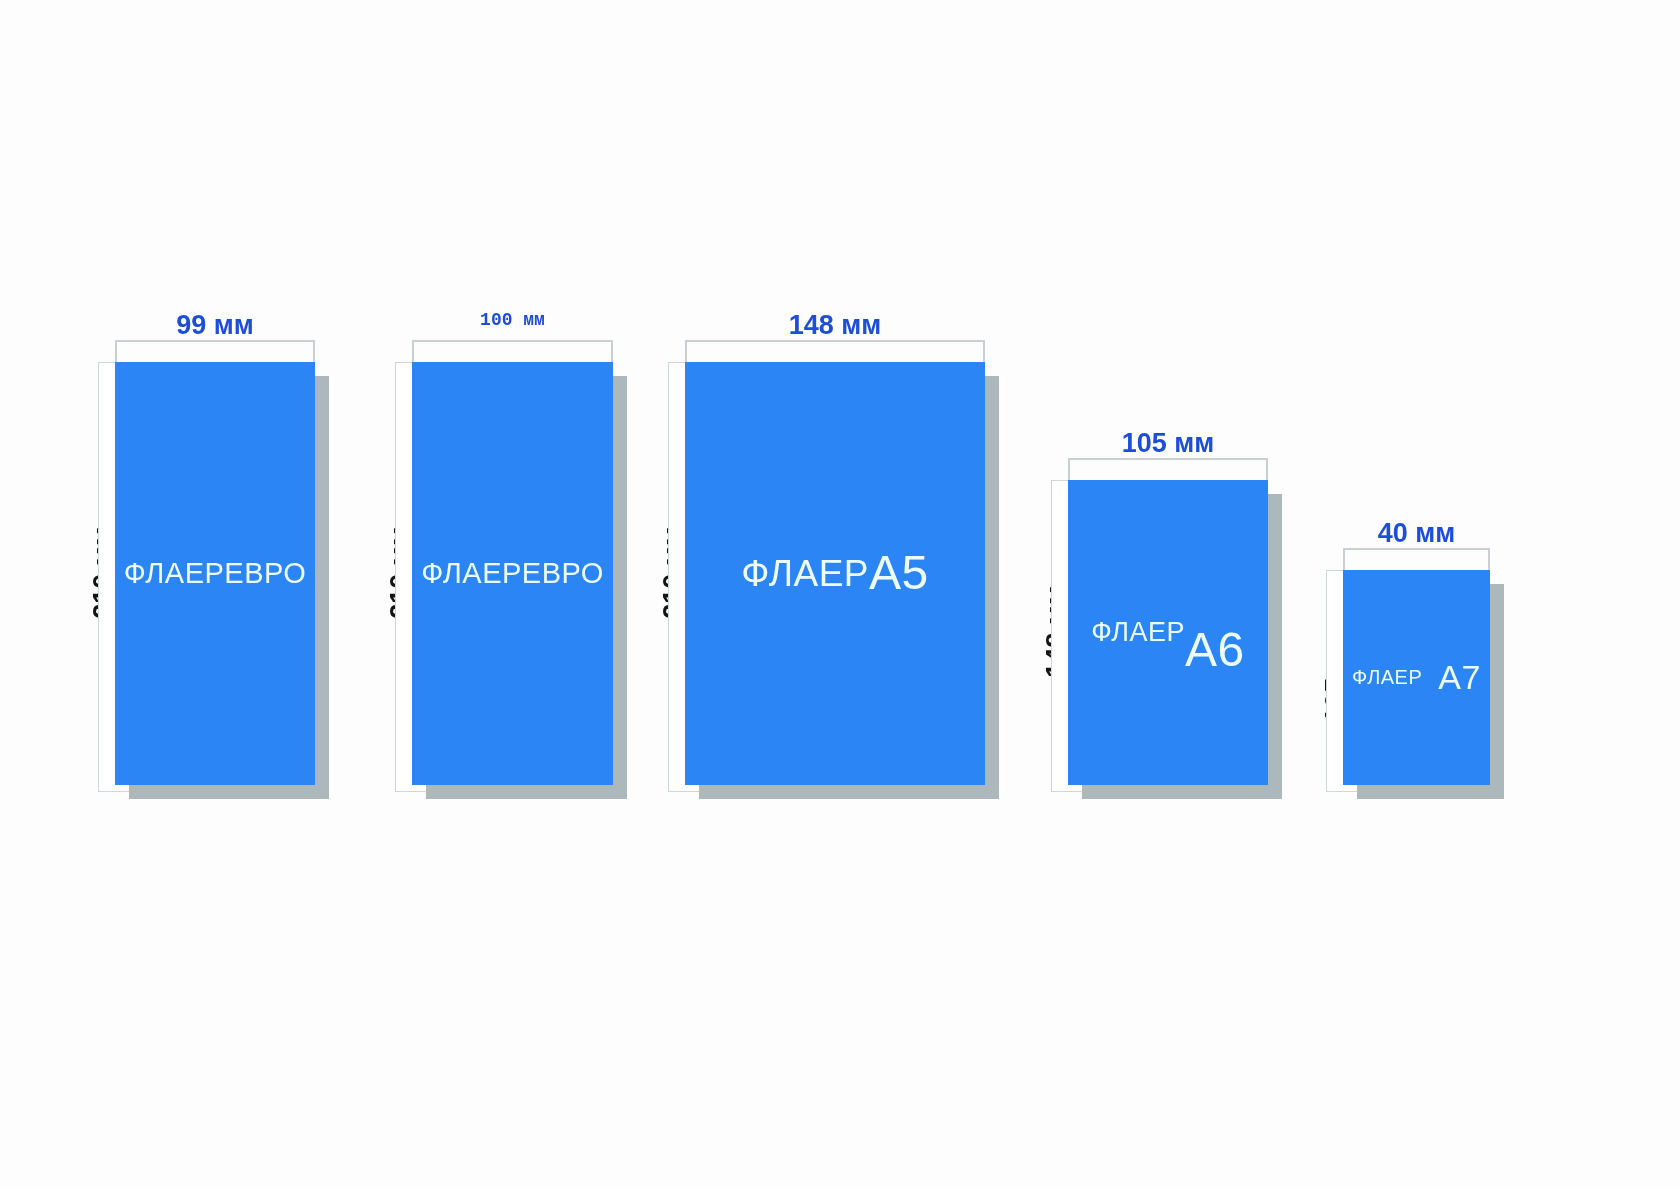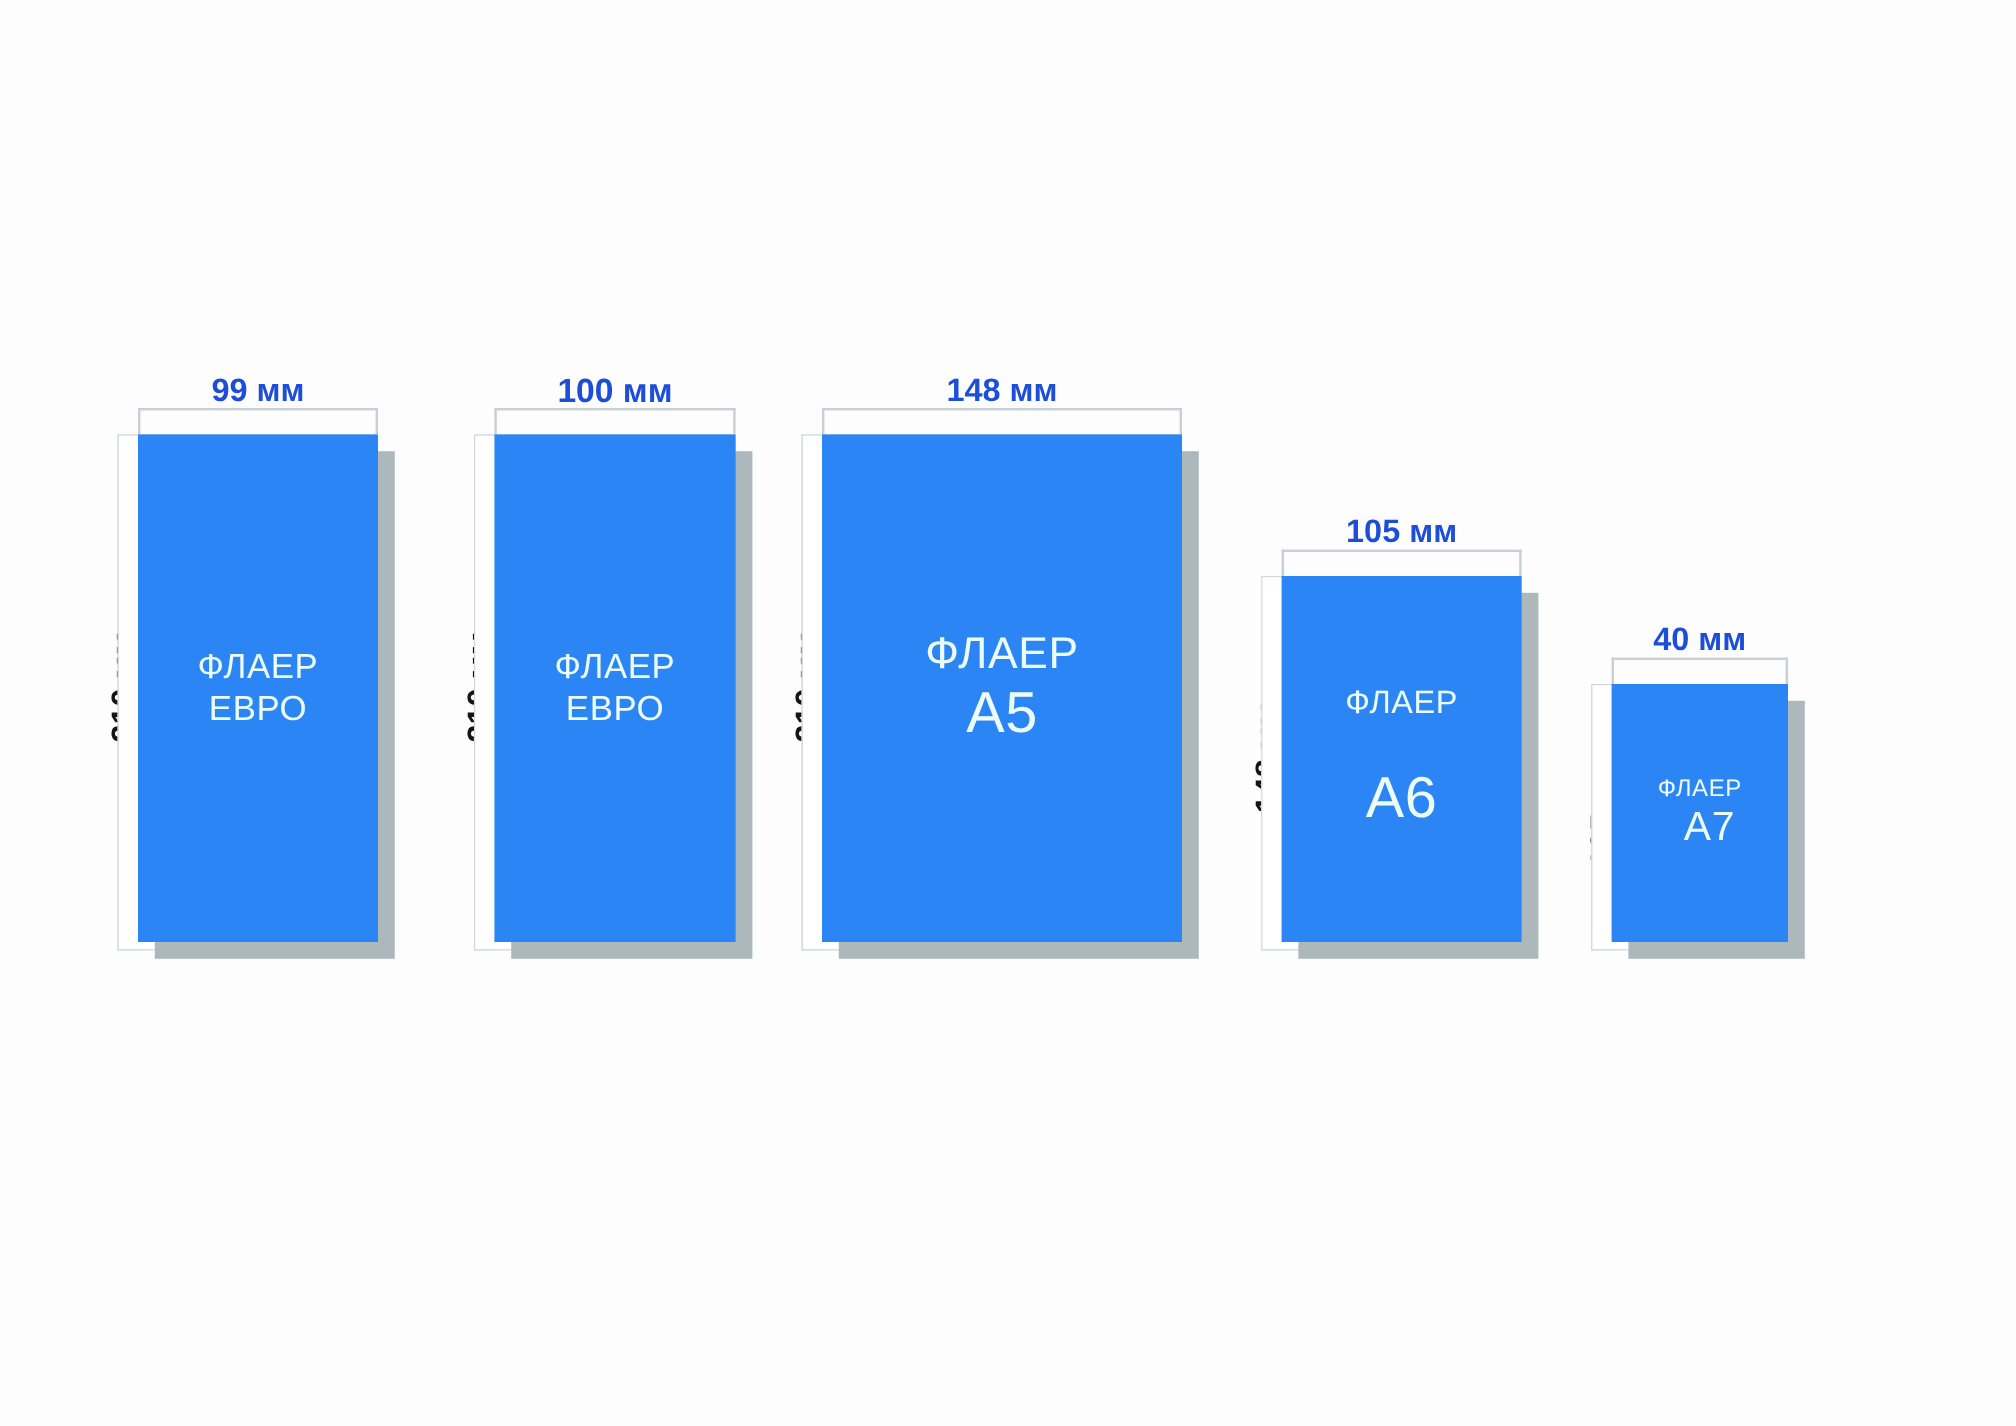--- a/index.html
+++ b/index.html
@@ -26,21 +26,21 @@
     background:#ffffff;
     border:1px solid #cfd6d8;
     box-sizing:border-box;
   }
   
   .card{
     position:absolute;
     background:#2b85f5;
     color:#ecfdf8;
     display:flex;
-    flex-direction:column;
+    flex-direction:row;
     align-items:center;
     justify-content:center;
     box-sizing:border-box;
     text-align:center;
     line-height:1.18;
   }
   .card .line1{display:block;}
   .card .line2{display:block;}
 
   
@@ -85,21 +85,21 @@
   #g1 .dim-width-label{left:17px; top:-12px; width:200px; font-size:27px;}
   #g1 .dim-height{left:0px;  top:40px; width:22px;  height:430px;}
   #g1 .dim-height-label{left:-95px; top:235px; width:200px; font-size:27px;}
 
   
   #g2{left:395px; top:322px;}
   #g2 .card{left:17px;  top:40px;  width:201px; height:423px; font-size:29px; letter-spacing:.5px;}
   #g2 .leader-plate{left:0px;  top:40px;  width:218px; height:430px;}
   #g2 .shadow-plate{left:31px; top:54px;  width:201px; height:423px;}
   #g2 .dim-width{left:17px; top:18px; width:201px; height:22px;}
-  #g2 .dim-width-label{left:17px; top:-12px; width:201px; font-size:28px;}
+  #g2 .dim-width-label{left:17px; top:-12px; width:201px; font-size:18px;font-family:Liberation Mono, monospace;}
   #g2 .dim-height{left:0px;  top:40px; width:22px;  height:430px;}
   #g2 .dim-height-label{left:-95px; top:235px; width:200px; font-size:27px;}
 
   
   #g3{left:668px; top:322px;}
   #g3 .card{left:17px;  top:40px;  width:300px; height:423px; font-size:37px; letter-spacing:.5px;}
   #g3 .leader-plate{left:0px;  top:40px;  width:317px; height:430px;}
   #g3 .shadow-plate{left:31px; top:54px;  width:300px; height:423px;}
   #g3 .dim-width{left:17px; top:18px; width:300px; height:22px;}
   #g3 .dim-width-label{left:17px; top:-12px; width:300px; font-size:27px;}

